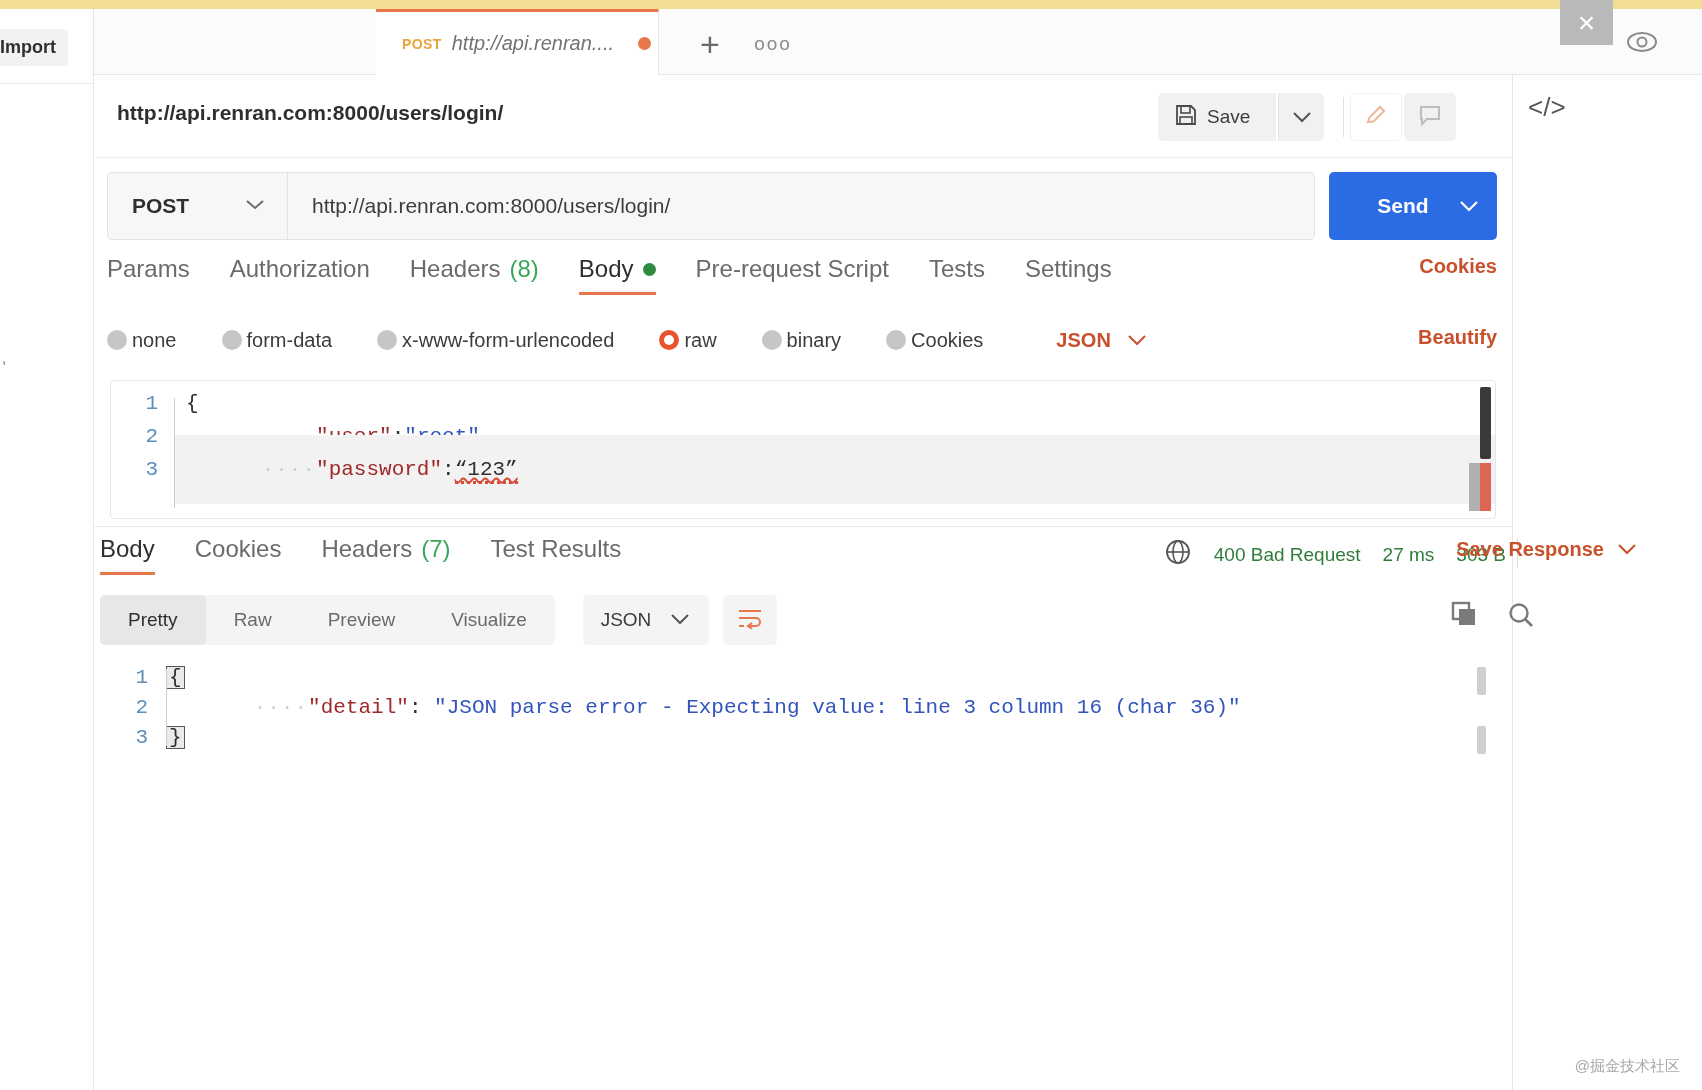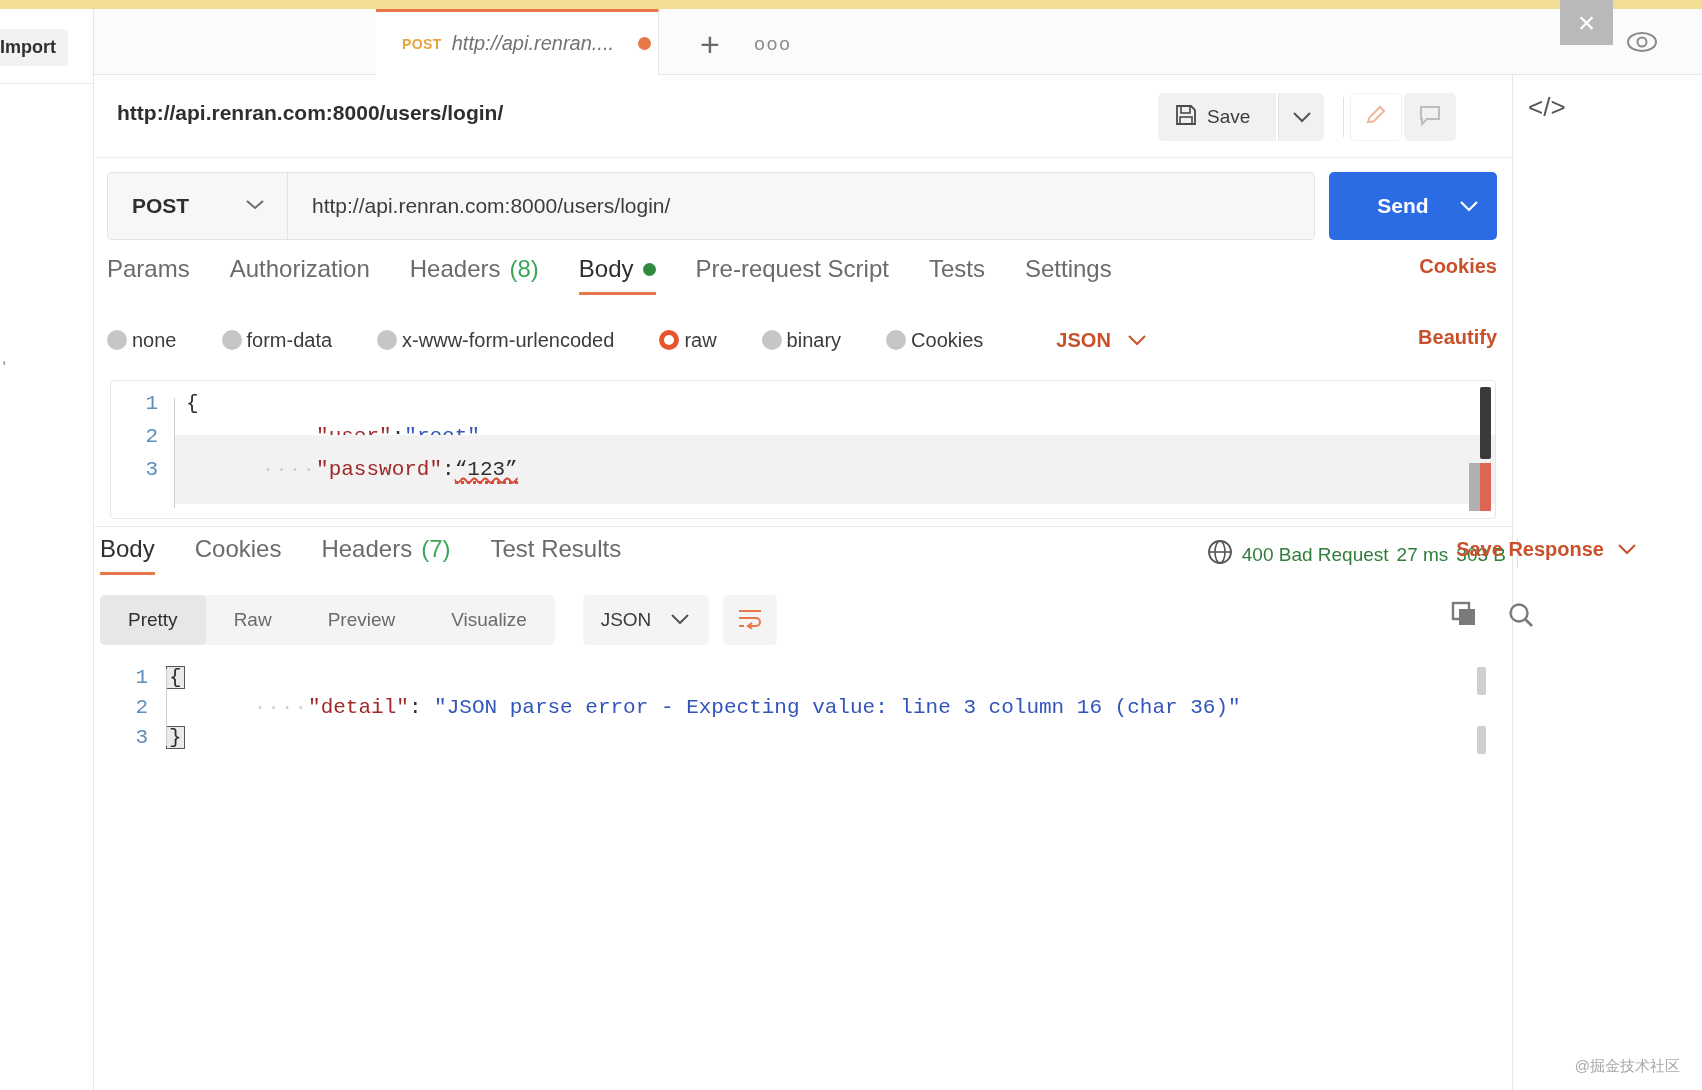--- a/index.html
+++ b/index.html
@@ -285,21 +285,21 @@
   .resp-sep {
     position: absolute; top: 526px; left: 94px;
     width: 1418px; height: 1px; background: #ebebeb;
   }
   .resp-tabs {
     position: absolute; top: 535px; left: 100px;
     width: 760px; height: 48px; display: flex; align-items: flex-start;
   }
   .resp-status {
     position: absolute; top: 538px; right: 196px;
-    display: flex; align-items: center; gap: 8px;
+    display: flex; align-items: center; gap: 22px;
     font-size: 19px; color: #2f7d3a;
   }
   .globe-icon { color: #555; }
   .status-div {
     position: absolute; right: 184px; top: 538px;
     width: 1px; height: 30px; background: #dedede;
   }
   .save-resp {
     position: absolute; top: 538px; right: 64px;
     display: flex; align-items: center; gap: 12px;

